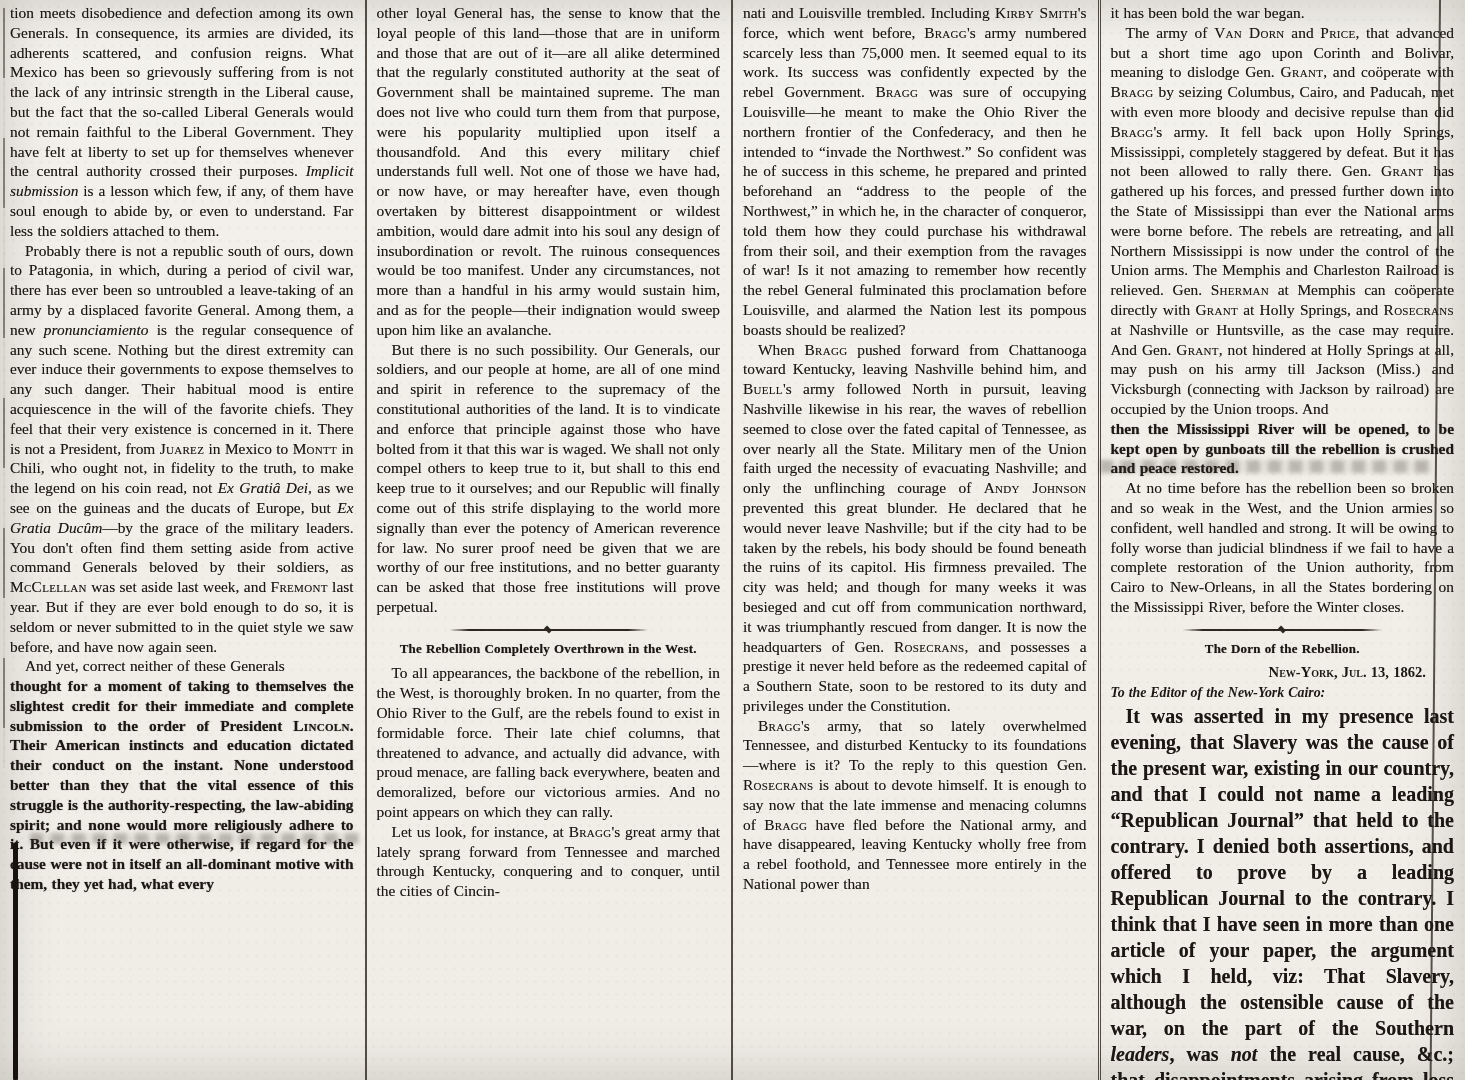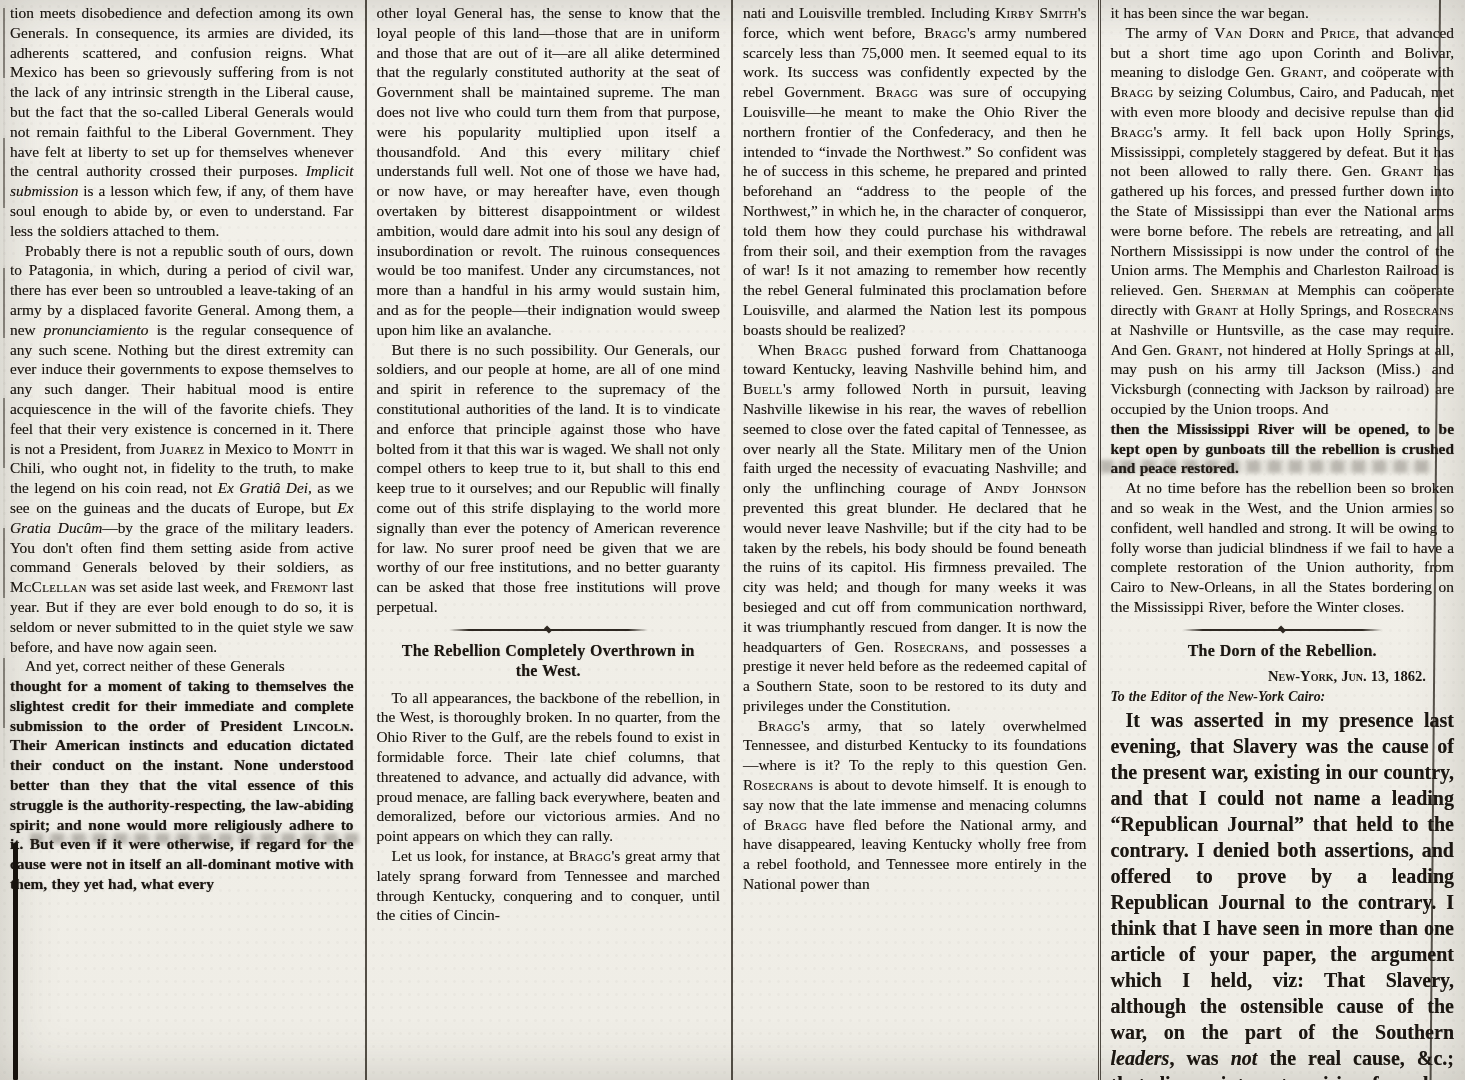--- a/index.html
+++ b/index.html
@@ -38,21 +38,21 @@
     word-spacing:.5px;
   }
   .column.rule-a{border-right:2px solid rgba(40,34,26,.78);}
   .column.rule-b{border-right:3px double rgba(40,34,26,.8);}
   p{margin:0;}
   p.body{text-shadow:0 0 .4px rgba(28,23,18,.45);}
   p.indent{text-indent:15px;}
   p.heavy{font-weight:bold;text-shadow:0 0 1px rgba(22,17,11,.6);}
   p.small{font-size:20px;line-height:1.3;font-weight:bold;text-shadow:0 0 .5px rgba(22,17,11,.5);}
   p.headline{
-    text-align:center;font-weight:bold;font-size:16px;line-height:1.28;
+    text-align:center;font-weight:bold;font-size:13px;line-height:1.28;
     margin:7px 14px 6px;letter-spacing:.2px;
     text-shadow:0 0 .7px rgba(22,17,11,.55);
   }
   p.dateline{
     text-align:right;padding-right:28px;font-weight:bold;
     font-variant:small-caps;font-size:14.6px;margin-top:2px;
   }
   p.salutation{
     font-style:italic;font-weight:bold;font-size:13.9px;margin:2px 0 1px;
   }
@@ -105,27 +105,27 @@
       <p class="headline">The Rebellion Completely Overthrown in the West.</p>
       <p class="body indent">To all appearances, the backbone of the rebellion, in the West, is thoroughly broken. In no quarter, from the Ohio River to the Gulf, are the rebels found to exist in formidable force. Their late chief columns, that threatened to advance, and actually did advance, with proud menace, are falling back everywhere, beaten and demoralized, before our victorious armies. And no point appears on which they can rally.</p>
       <p class="body indent">Let us look, for instance, at <span class="sc">Bragg</span>'s great army that lately sprang forward from Tennessee and marched through Kentucky, conquering and to conquer, until the cities of Cincin-</p>
     </div>
   <div class="column rule-b">
       <p class="body">nati and Louisville trembled. Including <span class="sc">Kirby Smith</span>'s force, which went before, <span class="sc">Bragg</span>'s army numbered scarcely less than 75,000 men. It seemed equal to its work. Its success was confidently expected by the rebel Government. <span class="sc">Bragg</span> was sure of occupying Louisville—he meant to make the Ohio River the northern frontier of the Confederacy, and then he intended to “invade the Northwest.” So confident was he of success in this scheme, he prepared and printed beforehand an “address to the people of the Northwest,” in which he, in the character of conqueror, told them how they could purchase his withdrawal from their soil, and their exemption from the ravages of war! Is it not amazing to remember how recently the rebel General fulminated this proclamation before Louisville, and alarmed the Nation lest its pompous boasts should be realized?</p>
       <p class="body indent">When <span class="sc">Bragg</span> pushed forward from Chattanooga toward Kentucky, leaving Nashville behind him, and <span class="sc">Buell</span>'s army followed North in pursuit, leaving Nashville likewise in his rear, the waves of rebellion seemed to close over the fated capital of Tennessee, as over nearly all the State. Military men of the Union faith urged the necessity of evacuating Nashville; and only the unflinching courage of <span class="sc">Andy Johnson</span> prevented this great blunder. He declared that he would never leave Nashville; but if the city had to be taken by the rebels, his body should be found beneath the ruins of its capitol. His firmness prevailed. The city was held; and though for many weeks it was besieged and cut off from communication northward, it was triumphantly rescued from danger. It is now the headquarters of Gen. <span class="sc">Rosecrans</span>, and possesses a prestige it never held before as the redeemed capital of a Southern State, soon to be restored to its duty and privileges under the Constitution.</p>
       <p class="body indent"><span class="sc">Bragg</span>'s army, that so lately overwhelmed Tennessee, and disturbed Kentucky to its foundations—where is it? To the reply to this question Gen. <span class="sc">Rosecrans</span> is about to devote himself. It is enough to say now that the late immense and menacing columns of <span class="sc">Bragg</span> have fled before the National army, and have disappeared, leaving Kentucky wholly free from a rebel foothold, and Tennessee more entirely in the National power than</p>
     </div>
   <div class="column">
-      <p class="body">it has been since the war began.</p>
+      <p class="body">it has been bold the war began.</p>
       <p class="body indent">The army of <span class="sc">Van Dorn</span> and <span class="sc">Price</span>, that advanced but a short time ago upon Corinth and Bolivar, meaning to dislodge Gen. <span class="sc">Grant</span>, and coöperate with <span class="sc">Bragg</span> by seizing Columbus, Cairo, and Paducah, met with even more bloody and decisive repulse than did <span class="sc">Bragg</span>'s army. It fell back upon Holly Springs, Mississippi, completely staggered by defeat. But it has not been allowed to rally there. Gen. <span class="sc">Grant</span> has gathered up his forces, and pressed further down into the State of Mississippi than ever the National arms were borne before. The rebels are retreating, and all Northern Mississippi is now under the control of the Union arms. The Memphis and Charleston Railroad is relieved. Gen. <span class="sc">Sherman</span> at Memphis can coöperate directly with <span class="sc">Grant</span> at Holly Springs, and <span class="sc">Rosecrans</span> at Nashville or Huntsville, as the case may require. And Gen. <span class="sc">Grant</span>, not hindered at Holly Springs at all, may push on his army till Jackson (Miss.) and Vicksburgh (connecting with Jackson by railroad) are occupied by the Union troops. And</p>
       <p class="body heavy">then the Mississippi River will be opened, to be kept open by gunboats till the rebellion is crushed and peace restored.</p>
       <p class="body indent">At no time before has the rebellion been so broken and so weak in the West, and the Union armies so confident, well handled and strong. It will be owing to folly worse than judicial blindness if we fail to have a complete restoration of the Union authority, from Cairo to New-Orleans, in all the States bordering on the Mississippi River, before the Winter closes.</p>
       <div class="divider"></div>
       <p class="headline">The Dorn of the Rebellion.</p>
-      <p class="dateline">New-York, Jun. 13, 1862.</p>
+      <p class="dateline">New-York, Jul. 13, 1862.</p>
       <p class="salutation">To the Editor of the New-York Cairo:</p>
       <p class="body indent small">It was asserted in my presence last evening, that Slavery was the cause of the present war, existing in our country, and that I could not name a leading “Republican Journal” that held to the contrary. I denied both assertions, and offered to prove by a leading Republican Journal to the contrary. I think that I have seen in more than one article of your paper, the argument which I held, viz: That Slavery, although the ostensible cause of the war, on the part of the Southern <i>leaders</i>, was <i>not</i> the real cause, &amp;c.; that disappointments arising from loss of power, jealousy of the part the North and North-west would hereafter hold in the Government of our country, and a desire and hope for a great Southern Confederacy on the part of the Southern leaders, was <i>the cause</i>, &amp;c.” Will you be kind enough to state if I am correct in my argument.   Yours.</p>
     </div>
 
   <div class="left-edge"></div>
   <div class="left-bar"></div>
   <div class="right-rule"></div>
   <div class="smudge s1"></div>
   <div class="smudge s2"></div>
   <div class="noise"></div>

